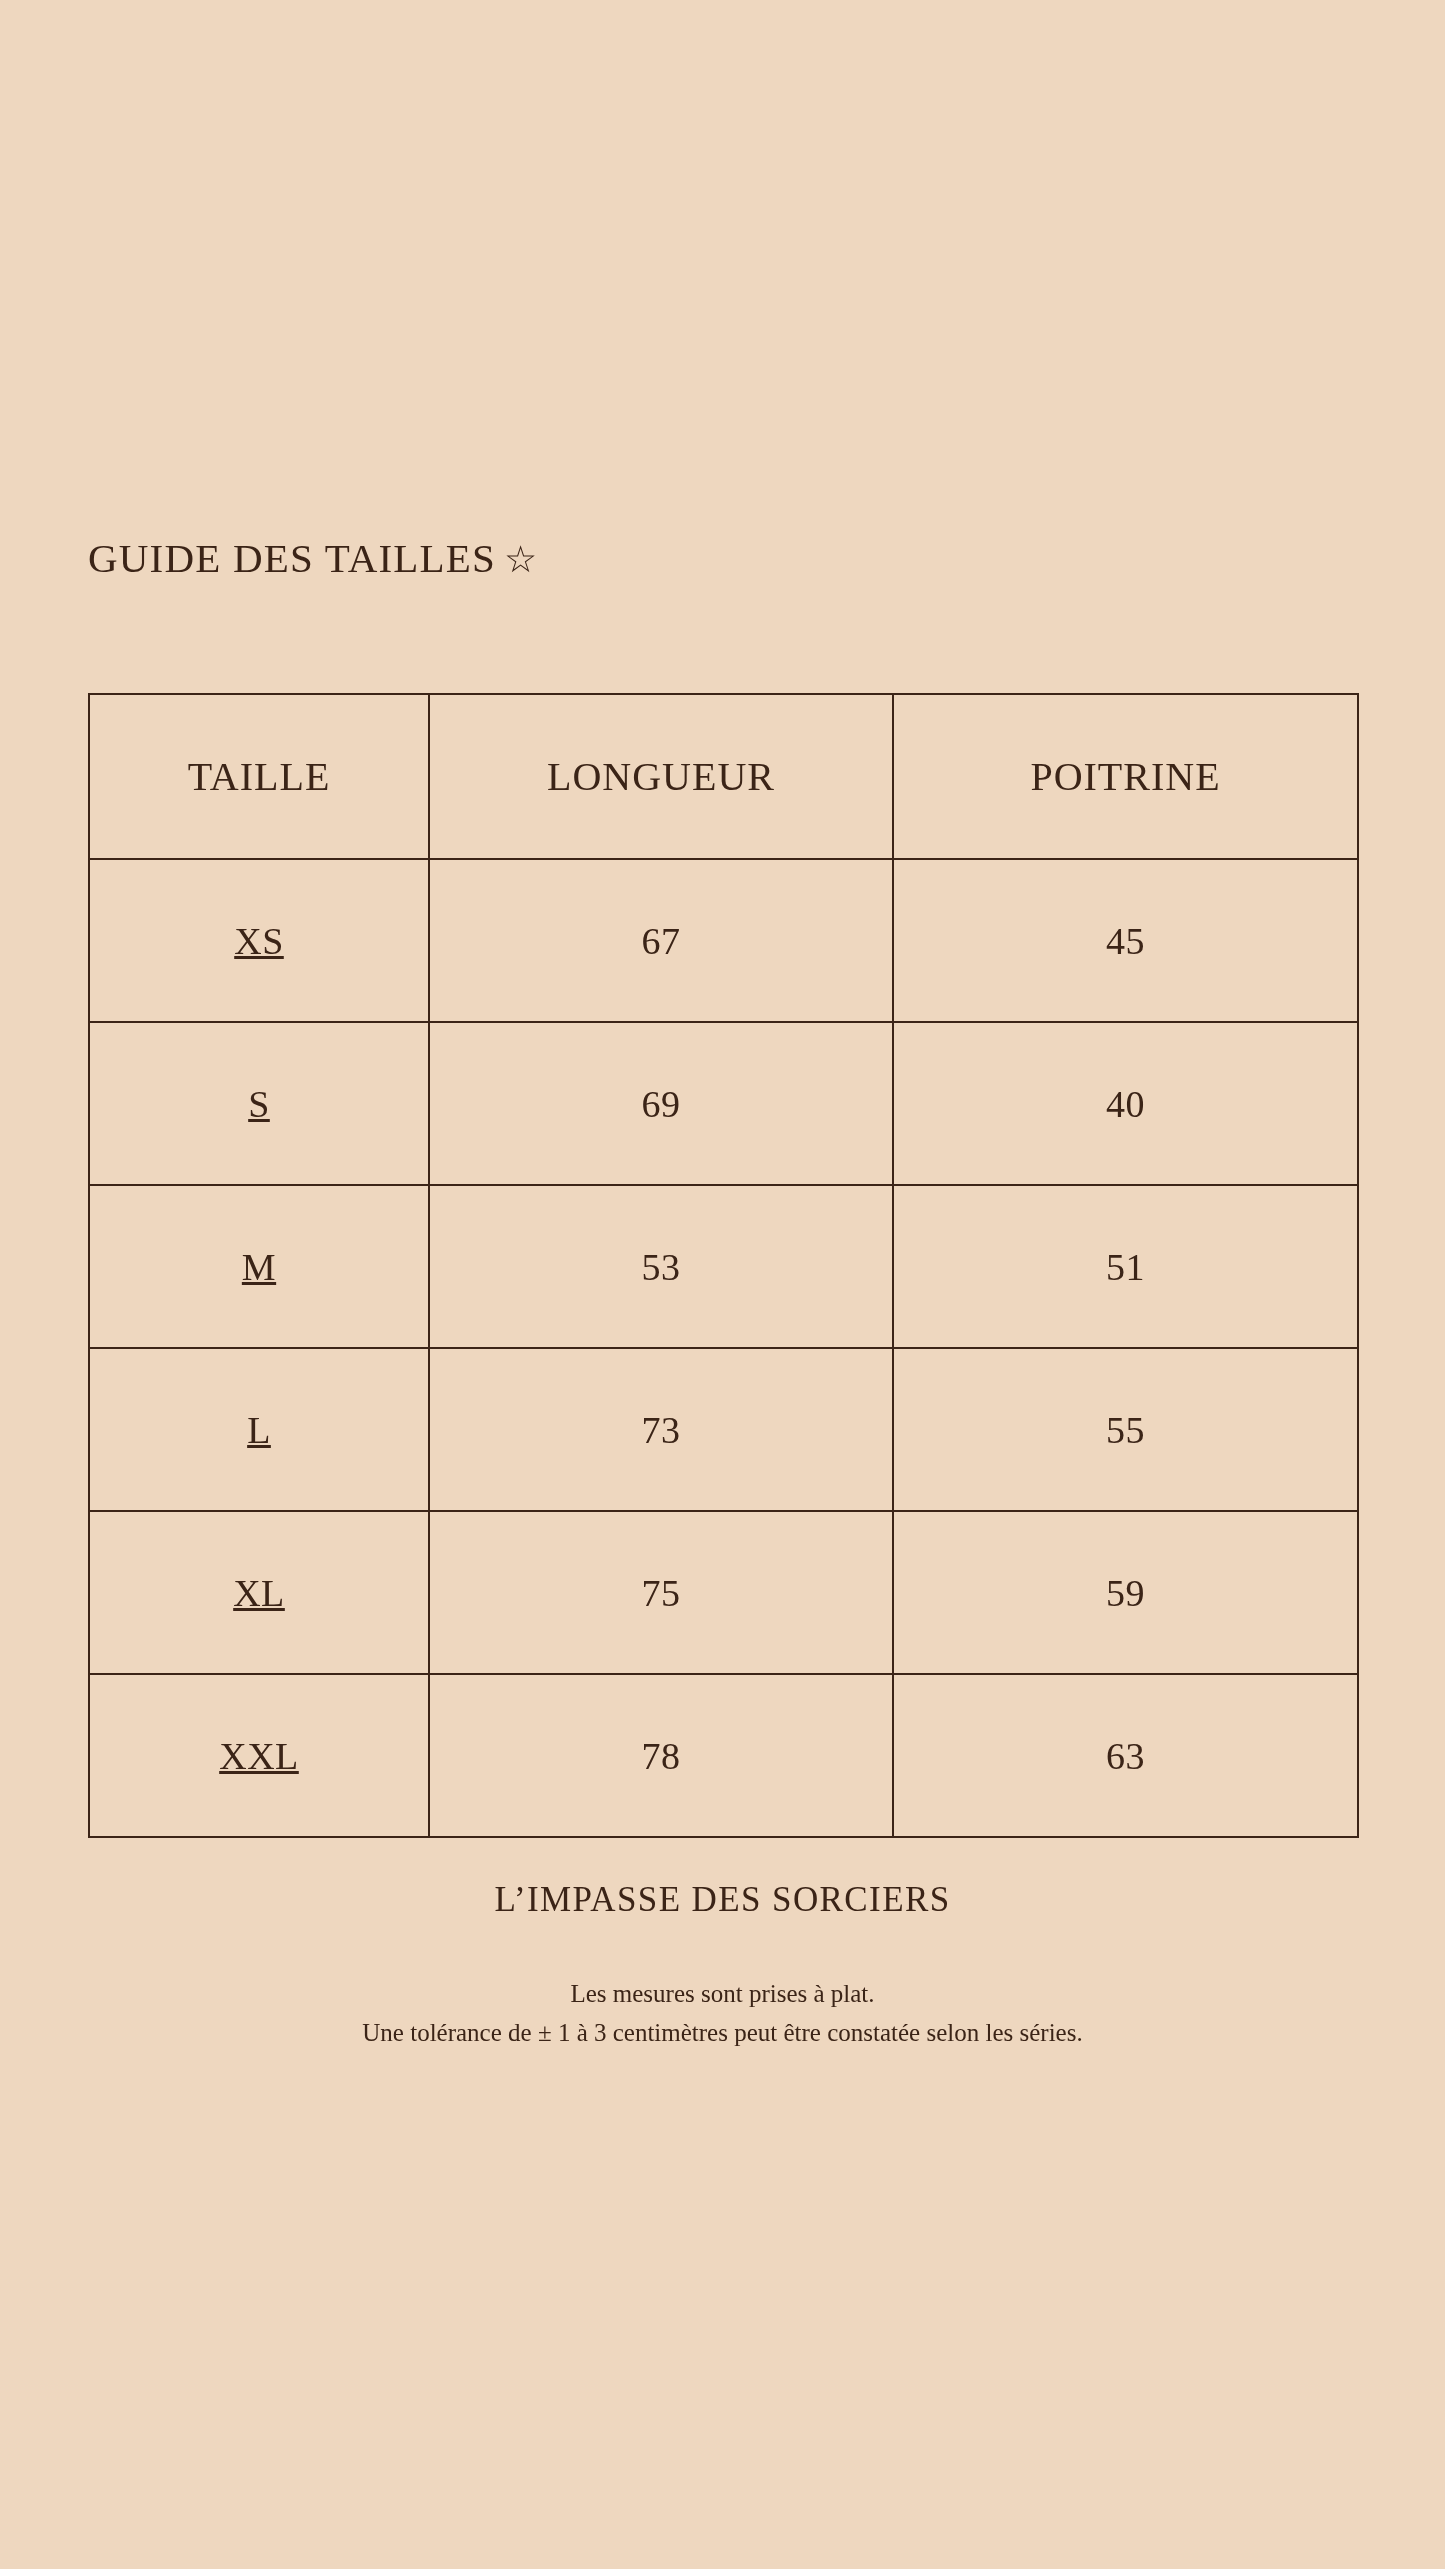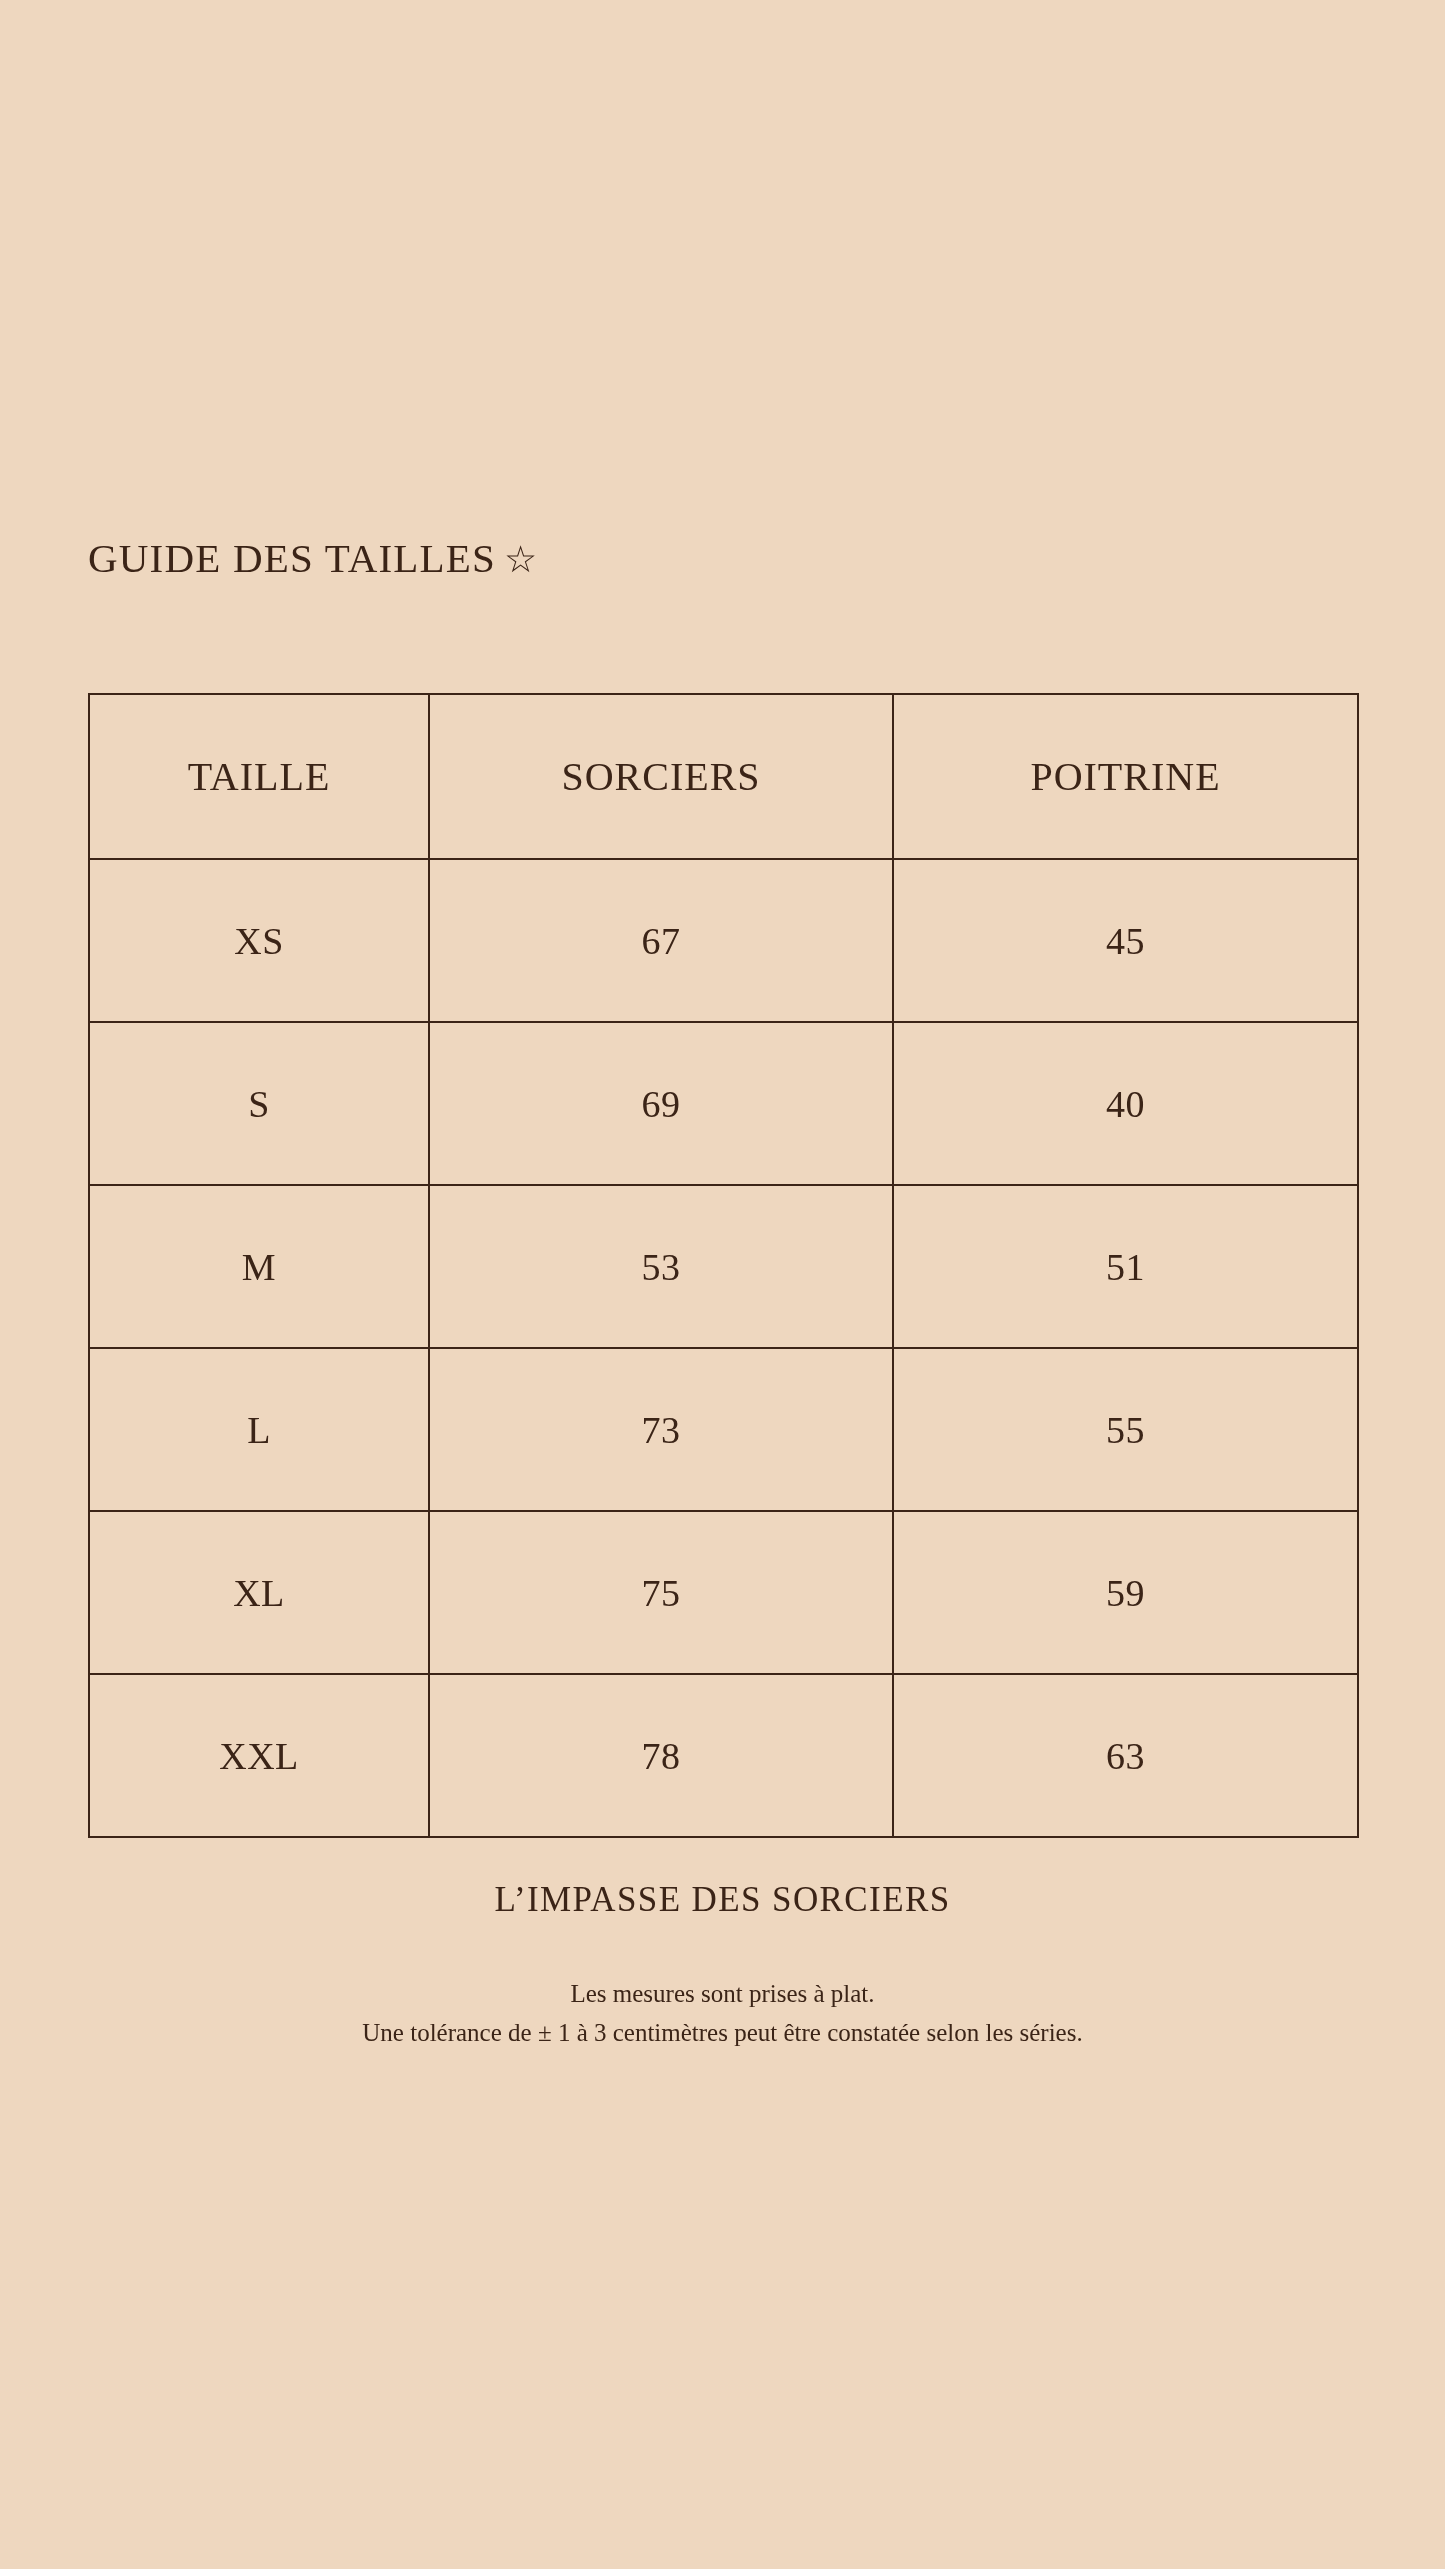--- a/index.html
+++ b/index.html
@@ -56,20 +56,21 @@
     font-size: 40px;
     letter-spacing: 1px;
   }
   .size-table td {
     height: 159px;
     font-size: 38px;
     letter-spacing: 0.5px;
   }
   .size-table td.size-label {
     font-size: 38px;
+    text-decoration: underline;
   }
   .brand {
     position: absolute;
     left: 0;
     right: 0;
     top: 1880px;
     text-align: center;
     font-size: 35px;
     letter-spacing: 1.4px;
     color: #3b2417;
@@ -99,21 +100,21 @@
 
   <table class="size-table">
     <colgroup>
       <col class="c1">
       <col class="c2">
       <col class="c3">
     </colgroup>
     <thead>
       <tr>
         <th>TAILLE</th>
-        <th>SORCIERS</th>
+        <th>LONGUEUR</th>
         <th>POITRINE</th>
       </tr>
     </thead>
     <tbody>
       <tr>
         <td class="size-label">XS</td>
         <td>67</td>
         <td>45</td>
       </tr>
       <tr>

